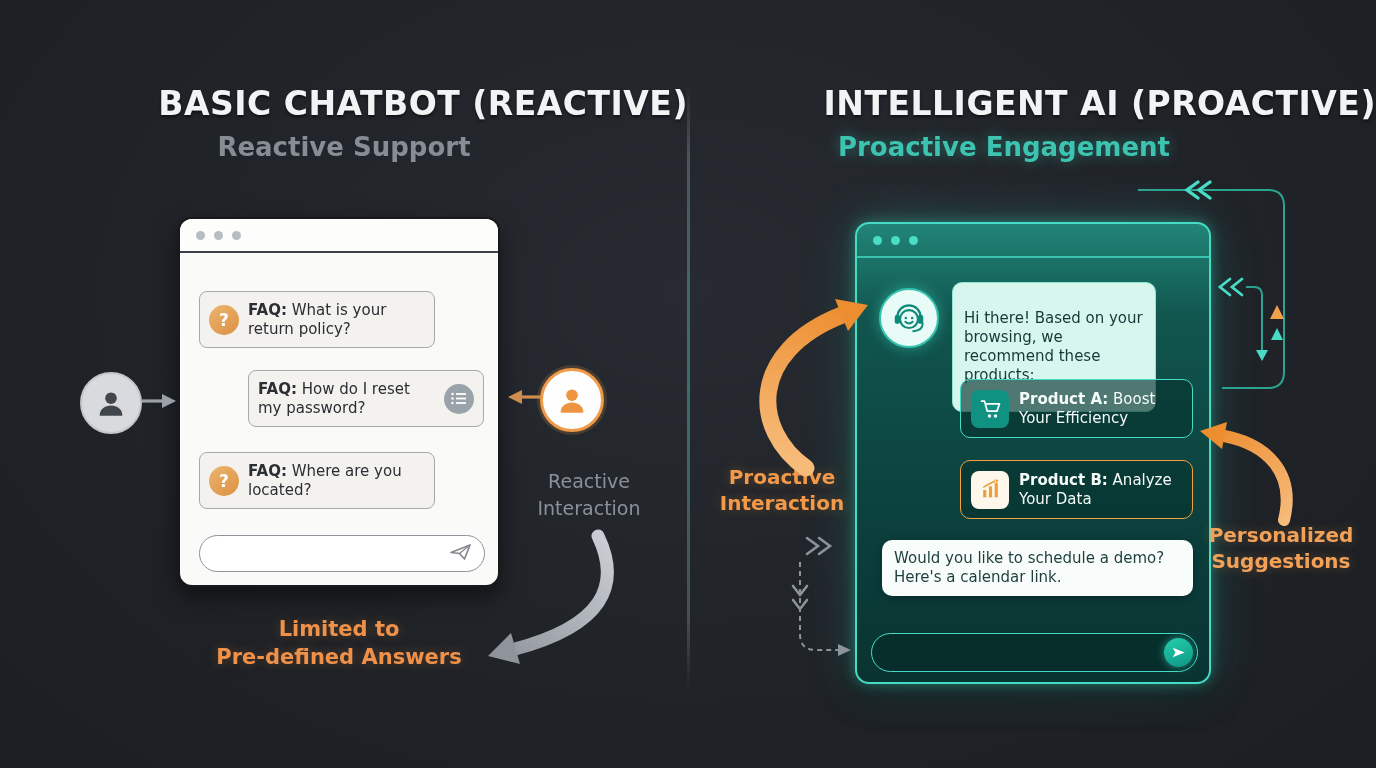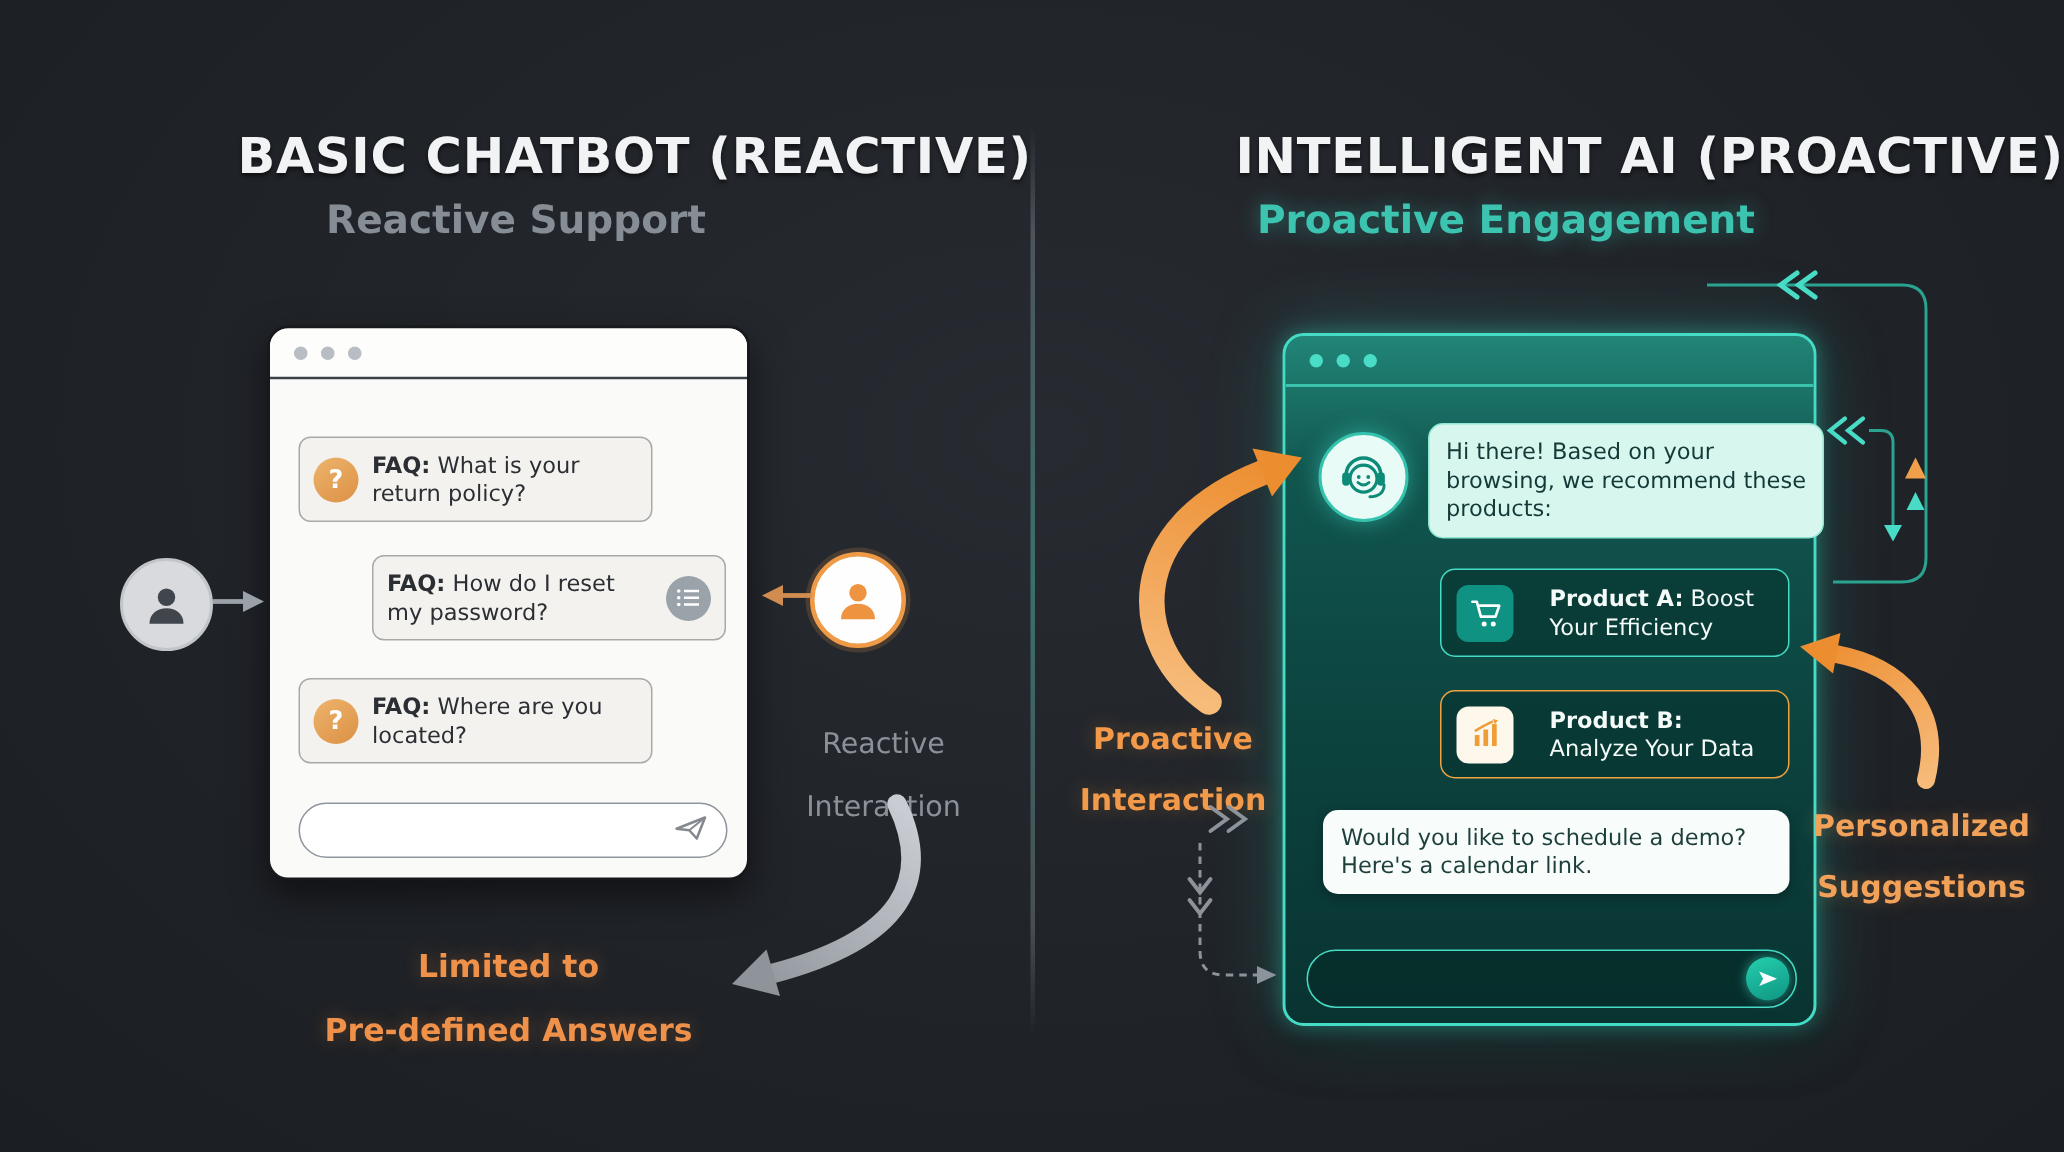--- a/index.html
+++ b/index.html
@@ -50,41 +50,41 @@
   .bare-input{border:none;background:transparent;outline:none;height:100%;width:calc(100% - 44px);
     padding:0 14px;font-size:14px;color:#2b2e33;font-family:inherit;}
   .send-glyph{position:absolute;right:12px;top:50%;transform:translateY(-50%);}
   
   .avatar{position:absolute;border-radius:50%;display:flex;align-items:center;justify-content:center;}
   .avatar.gray{left:80px;top:372px;width:58px;height:58px;background:#d8dadd;border:2px solid #c2c5c9;}
   .avatar.orange{left:540px;top:368px;width:58px;height:58px;background:#fefefe;
     border:3px solid #ee9a47;box-shadow:0 0 0 3px rgba(238,154,71,.18);}
   
   .flow-label{position:absolute;text-align:center;}
-  .flow-label .line{display:block;margin-top:15px;}
+  .flow-label .line{display:block;}
   .label-reactive{left:489px;top:468px;width:200px;font-size:19px;line-height:27px;color:#8b9199;font-weight:500;}
   .label-limited{left:159px;top:615px;width:360px;font-size:21px;line-height:28px;color:#f0914a;font-weight:700;
     text-shadow:0 0 12px rgba(240,145,74,.3);}
   .label-proactive{left:692px;top:464px;width:180px;font-size:20px;line-height:26px;color:#f29a4a;font-weight:700;
     text-shadow:0 0 12px rgba(242,154,74,.3);}
   .label-personalized{left:1190px;top:522px;width:182px;font-size:20px;line-height:26px;color:#f2a159;font-weight:700;
     text-shadow:0 0 12px rgba(242,161,89,.3);}
   
   .chat-window.smart{left:855px;top:222px;width:356px;height:462px;
     background:linear-gradient(180deg,#218577 0%,#11564f 20%,#0c4440 55%,#093331 100%);
     border:2.5px solid #45dcc6;
     box-shadow:0 0 48px rgba(61,217,196,.28),0 0 14px rgba(61,217,196,.4),0 12px 30px rgba(0,0,0,.5);}
   .agent-badge{position:absolute;left:22px;top:64px;width:56px;height:56px;border-radius:50%;
     background:#e9fbf6;border:2px solid #35c3ae;box-shadow:0 0 14px rgba(61,217,196,.5);
     display:flex;align-items:center;justify-content:center;}
-  .greeting-bubble{position:absolute;left:95px;top:58px;width:264px;box-sizing:border-box;
-    background:#d7f6ee;border:1px solid #8fe6d3;border-radius:10px;padding:9px 11px;
+  .greeting-bubble{position:absolute;left:95px;top:58px;width:204px;box-sizing:border-box;
+    background:#d7f6ee;border:1px solid #8fe6d3;border-radius:10px;padding:26px 11px;
     font-size:15px;line-height:19px;color:#143a38;}
   .product-card{position:absolute;left:103px;width:233px;height:59px;box-sizing:border-box;
-    display:flex;align-items:center;gap:24px;padding:8px 10px;border-radius:10px;
+    display:flex;align-items:center;gap:10px;padding:8px 10px;border-radius:10px;
     background:rgba(7,52,48,.65);}
   .product-card.a{top:155px;border:1.6px solid #45dcc6;}
   .product-card.b{top:236px;border:1.6px solid #f2a340;}
   .product-icon{flex:0 0 38px;width:38px;height:38px;border-radius:8px;
     display:flex;align-items:center;justify-content:center;}
   .product-icon.cart{background:#0f9282;}
   .product-icon.chart{background:#fdf7ec;}
   .product-text{font-size:15px;line-height:19px;color:#f4fbf9;}
   .demo-bubble{position:absolute;left:25px;top:316px;width:311px;box-sizing:border-box;
     background:#f8fcfa;border-radius:10px;padding:9px 12px;font-size:15px;line-height:19px;color:#1d3f3c;

